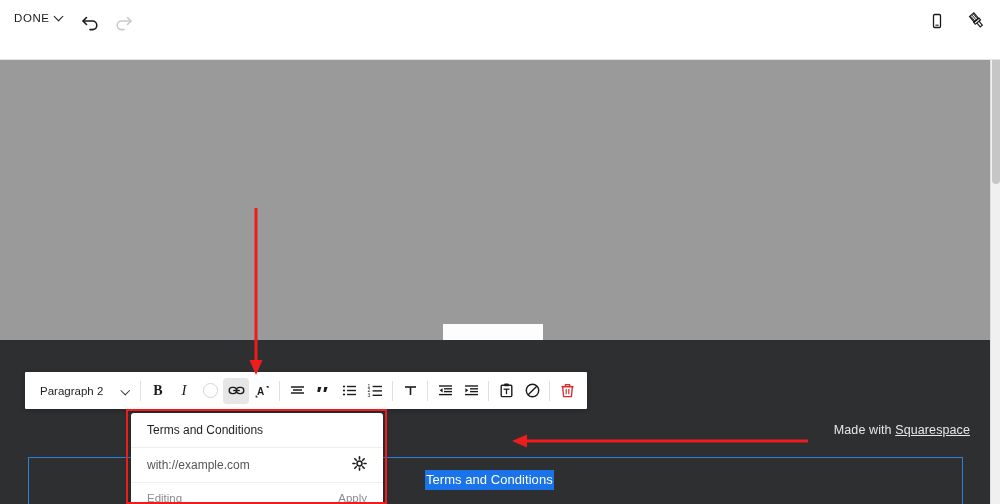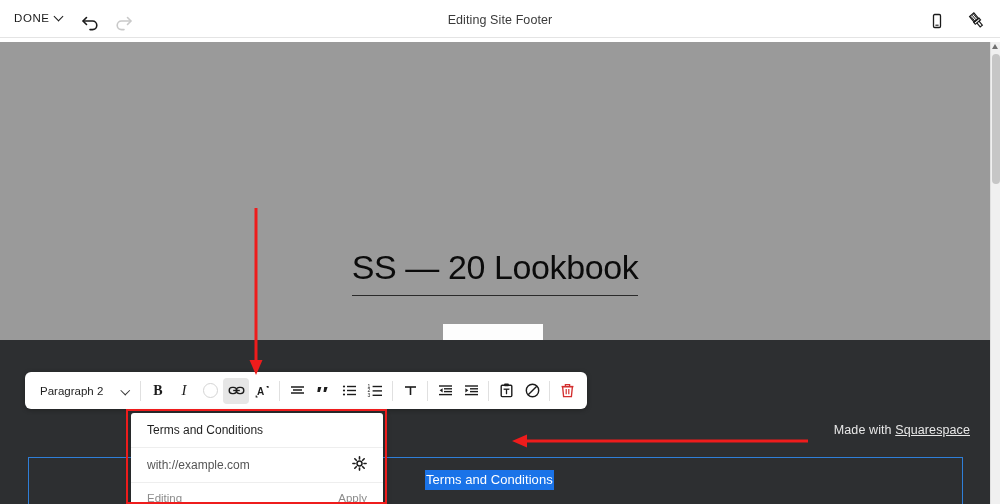--- a/index.html
+++ b/index.html
@@ -17,21 +17,21 @@
     height: 504px;
     overflow: hidden;
     background: #ffffff;
   }
 
   
   .topbar {
     position: absolute;
     left: 0; top: 0;
     width: 1000px;
-    height: 38px;
+    height: 60px;
     background: #ffffff;
     border-bottom: 1px solid #e4e4e4;
     box-sizing: border-box;
     z-index: 60;
   }
   .done-btn {
     position: absolute;
     left: 14px; top: 12px;
     display: flex;
     align-items: center;
@@ -263,21 +263,21 @@
     border-radius: 4px;
   }
 
   
   .rt-toolbar {
     position: absolute;
     left: 25px;
     top: 372px;
     height: 37px;
     background: #ffffff;
-    border-radius: 6px;
+    border-radius: 1px;
     box-shadow: 0 1px 5px rgba(0,0,0,0.30);
     display: flex;
     align-items: center;
     padding: 0 7px;
     z-index: 70;
   }
   .para-select {
     display: flex;
     align-items: center;
     justify-content: space-between;
@@ -413,21 +413,20 @@
       </svg>
     </div>
 
     <div class="redo-btn">
       <svg width="26" height="26" viewBox="0 0 26 26">
         <path d="M17.5 9.5 L21 13 L17.5 16.5" fill="none" stroke="#c9c9c9" stroke-width="1.6" stroke-linecap="round" stroke-linejoin="round"></path>
         <path d="M20.7 13 H11.5 a4.3 4.3 0 0 0 0 8.6 H14" fill="none" stroke="#c9c9c9" stroke-width="1.6" stroke-linecap="round"></path>
       </svg>
     </div>
 
-    <div class="topbar-title">Editing Site Footer</div>
 
     <div class="top-right">
       <div class="tr-icon">
         <svg width="18" height="18" viewBox="0 0 18 18">
           <rect x="5.5" y="2.5" width="7" height="13" rx="1.2" fill="none" stroke="#1a1a1a" stroke-width="1.3"></rect>
           <line x1="7.4" y1="13.2" x2="10.6" y2="13.2" stroke="#1a1a1a" stroke-width="1.1"></line>
         </svg>
       </div>
       <div class="tr-icon">
         <svg width="20" height="20" viewBox="0 0 20 20">
@@ -469,21 +468,20 @@
         <div class="pname">Linen Top / Blue</div>
         <div class="prices">
           <span>$50.00</span>
         </div>
       </div>
     </div>
 
     <div class="dim"></div>
 
     <div class="lookbook-wrap">
-      <div class="lookbook-title">SS — 20 Lookbook</div>
       <div class="edit-page-btn">EDIT PAGE</div>
     </div>
 
     <div class="footer">
       <div class="made-with">
         <span>Made with </span><span class="brand">Squarespace</span>
       </div>
       <div class="selection-block"></div>
       <div class="selected-text">Terms and Conditions</div>
     </div>

